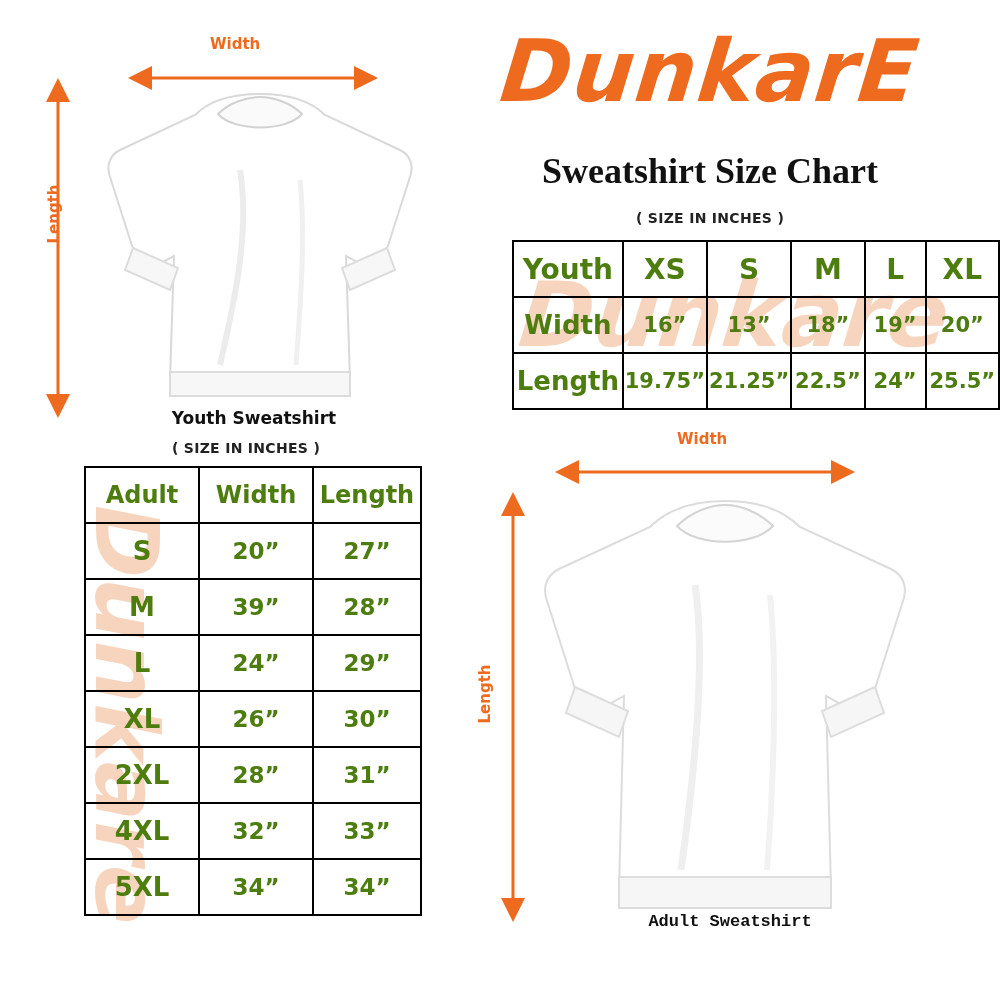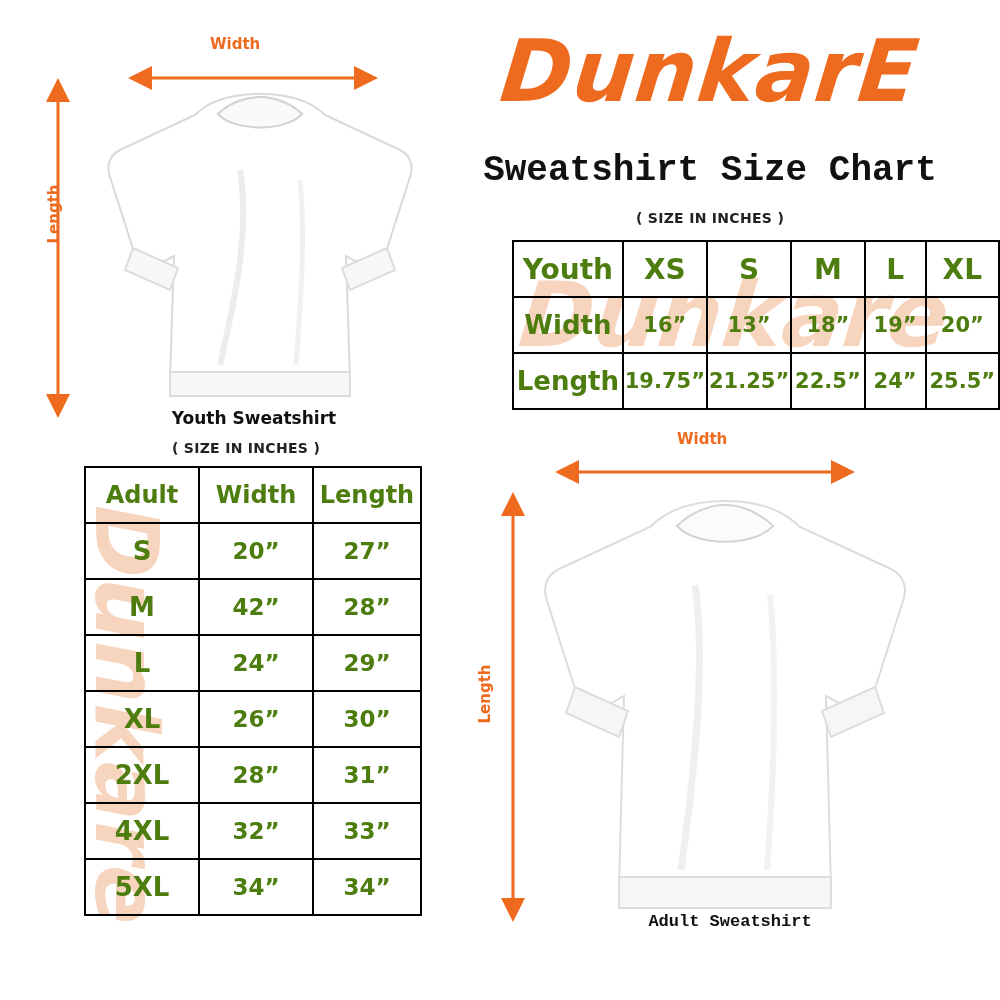--- a/index.html
+++ b/index.html
@@ -32,21 +32,21 @@
     letter-spacing: 1px;
     color: #EE6A1E;
     line-height: 1;
     transform: skewX(-6deg);
   }
   #chart-title {
     left: 430px;
     top: 150px;
     width: 560px;
     text-align: center;
-    font-family: Liberation Mono, monospace;
+    font-family: Liberation Serif, serif;
     font-weight: bold;
     font-size: 36px;
     color: #111;
   }
   .units-note {
     font-family: "DejaVu Sans", sans-serif;
     font-size: 14px;
     font-weight: bold;
     color: #222;
     letter-spacing: .3px;
@@ -244,21 +244,21 @@
       <td class="c1 hdr">Width</td>
       <td class="c2 hdr">Length</td>
     </tr>
     <tr>
       <td class="c0">S</td>
       <td class="c1 val">20”</td>
       <td class="c2 val">27”</td>
     </tr>
     <tr>
       <td class="c0">M</td>
-      <td class="c1 val">42”</td>
+      <td class="c1 val">39”</td>
       <td class="c2 val">28”</td>
     </tr>
     <tr>
       <td class="c0">L</td>
       <td class="c1 val">24”</td>
       <td class="c2 val">29”</td>
     </tr>
     <tr>
       <td class="c0">XL</td>
       <td class="c1 val">26”</td>

